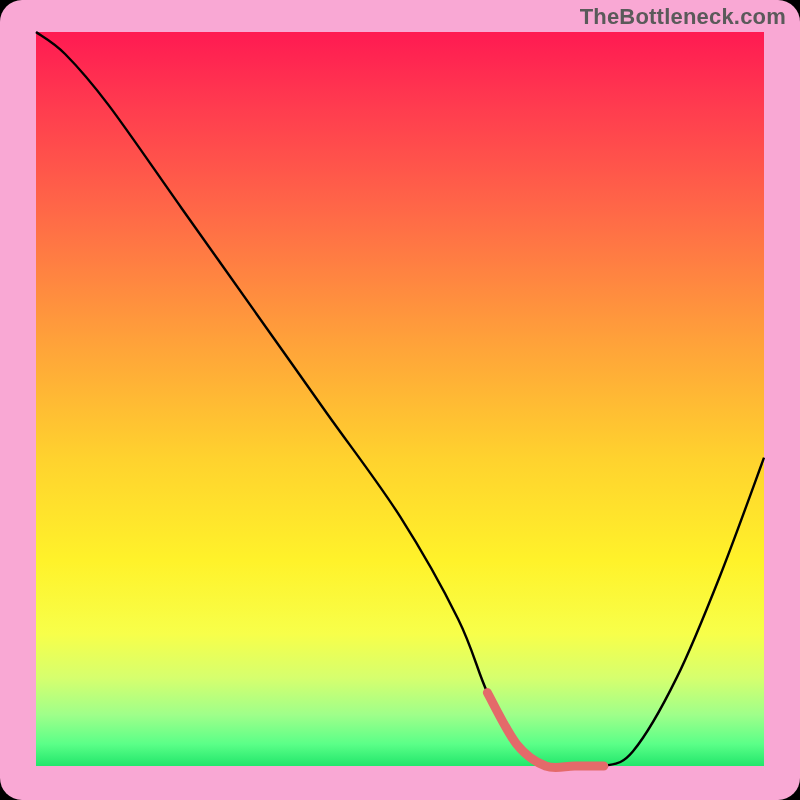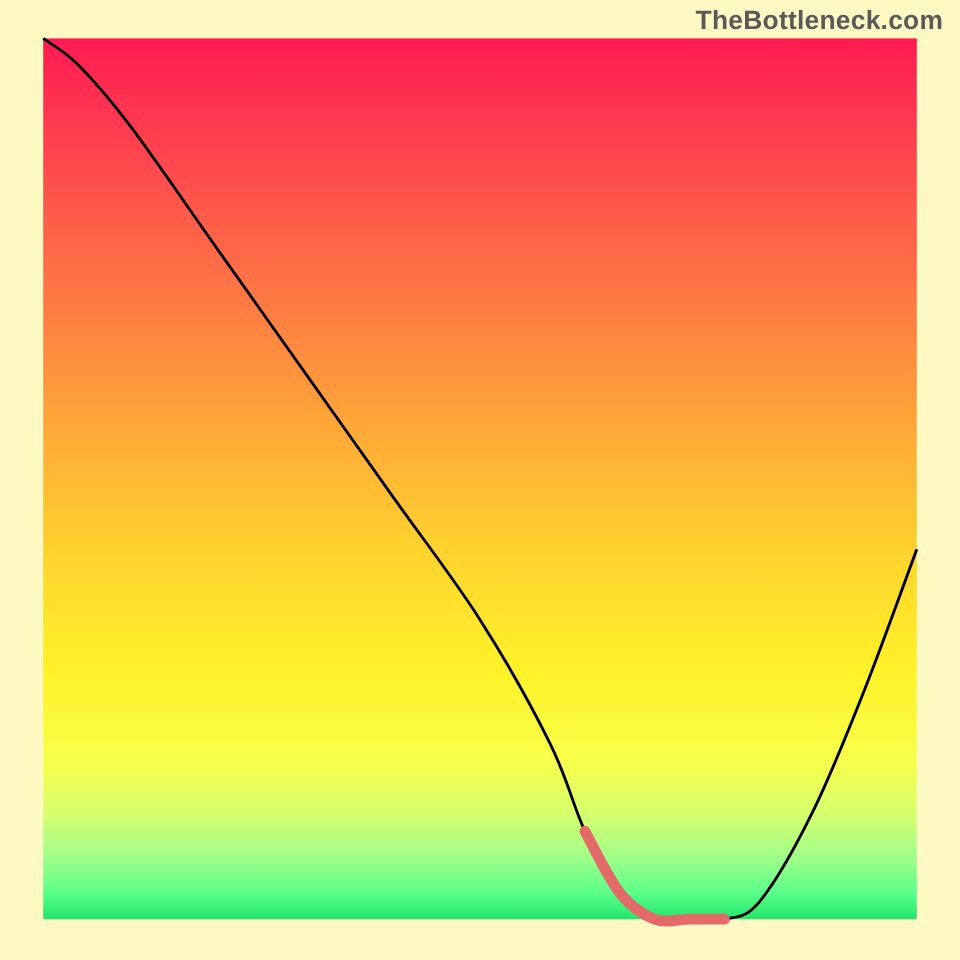--- a/index.html
+++ b/index.html
@@ -8,21 +8,22 @@
     width: 800px;
     height: 800px;
     background: #000;
     overflow: hidden;
     font-family: Arial, Helvetica, sans-serif;
   }
   .frame {
     position: relative;
     width: 800px;
     height: 800px;
-    background: #fef9c3;
+    background: #f9a8d4;
+    border-radius: 22px;
   }
   .watermark {
     position: absolute;
     top: 4px;
     right: 14px;
     color: #5a5a5a;
     font-size: 22px;
     font-weight: 600;
     letter-spacing: 0.2px;
     z-index: 10;

